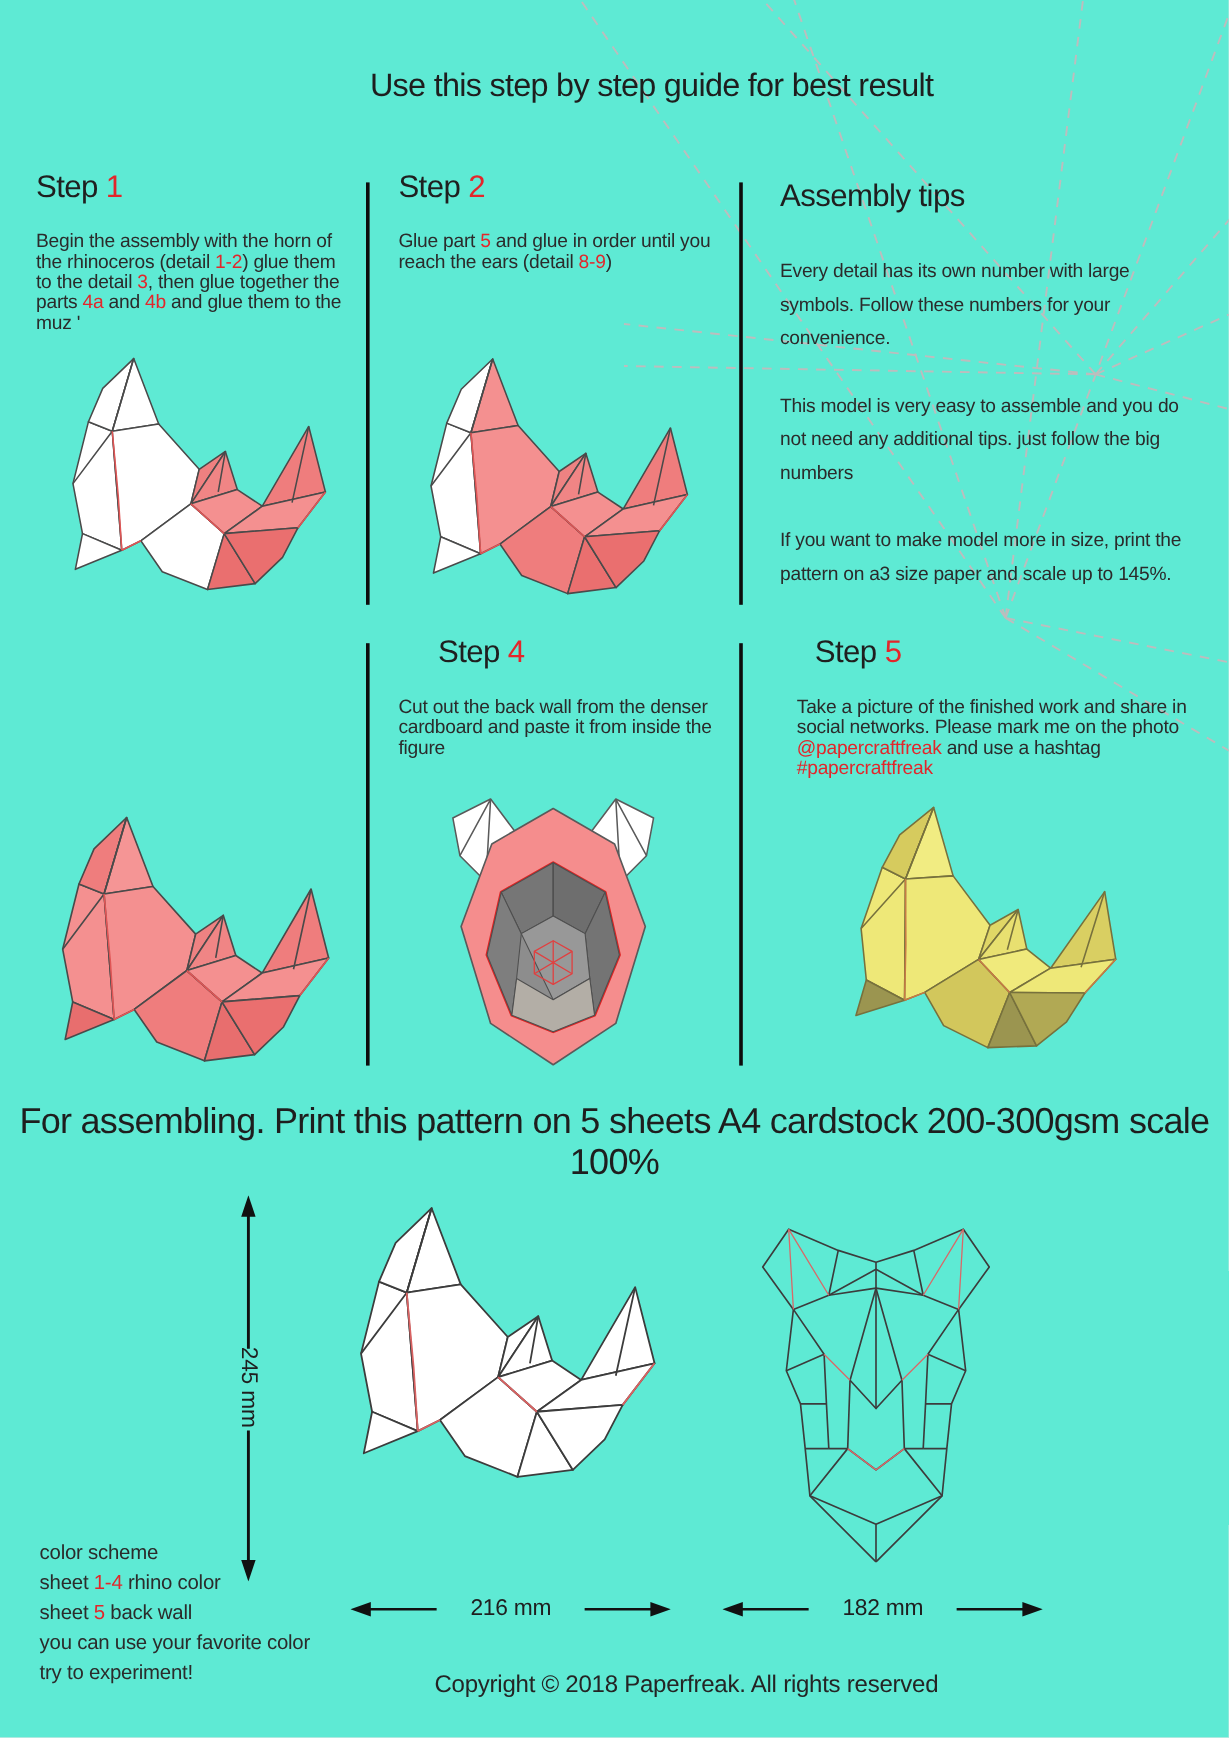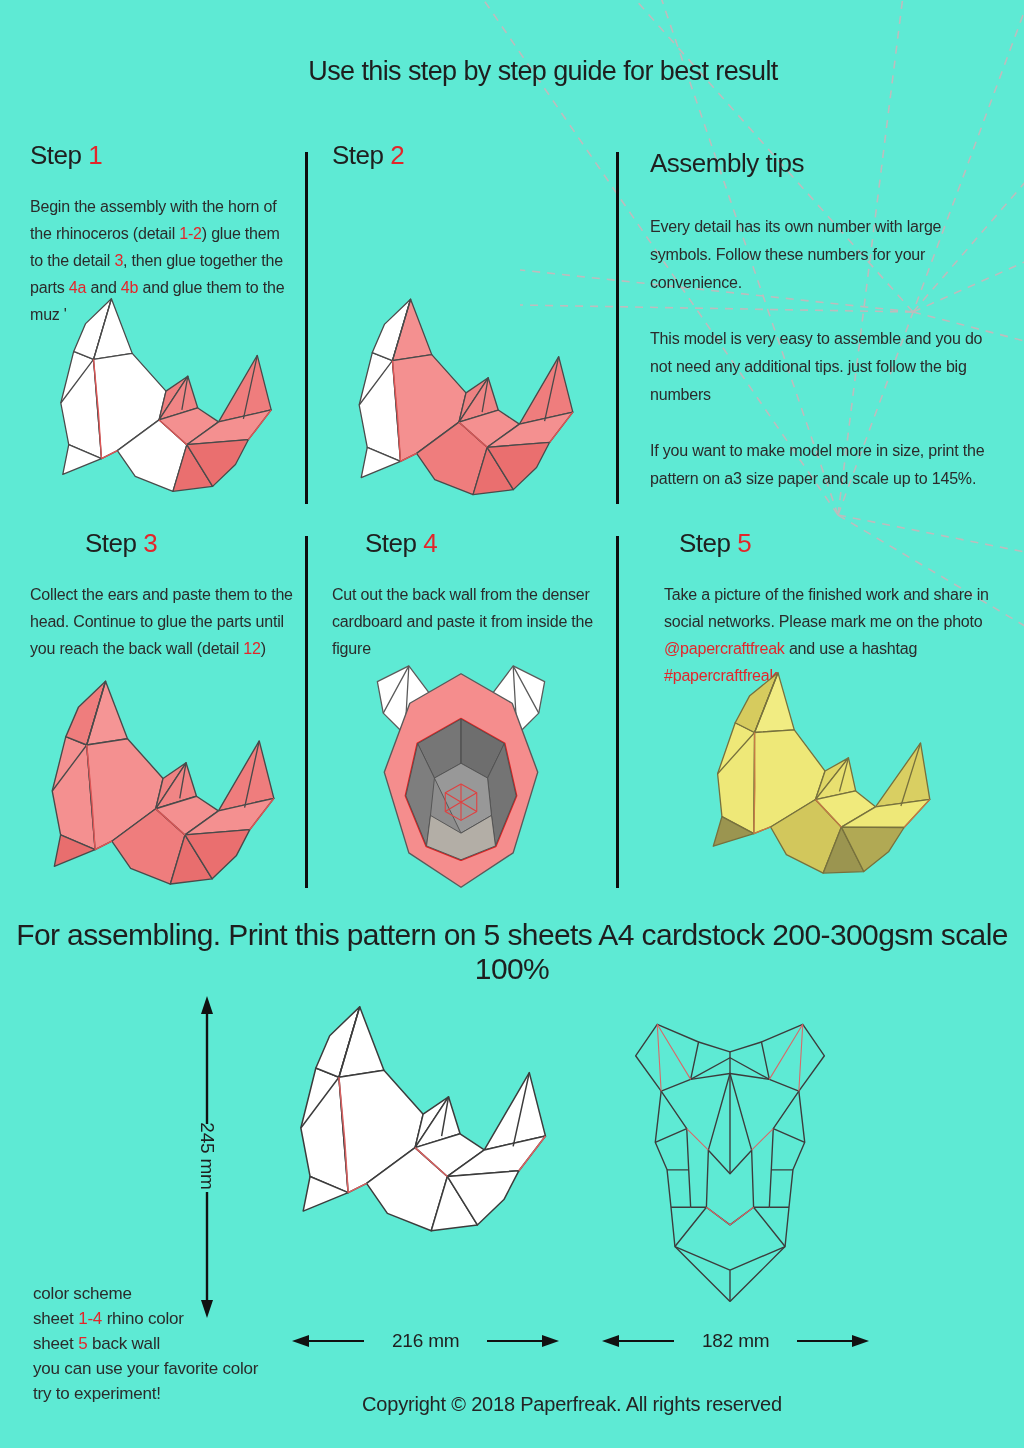--- a/index.html
+++ b/index.html
@@ -17,21 +17,21 @@
     font-size:27px;letter-spacing:-0.6px;color:#1e1e1e;
   }
   .section-title{
     left:0;right:0;top:918px;text-align:center;
     font-size:30px;letter-spacing:-0.6px;color:#1e1e1e;
   }
   .vline{position:absolute;z-index:1;width:3px;background:#0d0d0d;}
 
   .step{position:absolute;z-index:1;}
   .step h2{margin:0;font-size:26px;font-weight:500;letter-spacing:-0.5px;color:#1f1f1f;}
-  .step .body{margin-top:22px;font-size:16px;line-height:27px;color:#2b2b2b;}
+  .step .body{margin-top:22px;font-size:16px;line-height:17px;color:#2b2b2b;}
   .red{color:#e3262b;}
   .ind55{padding-left:55px;}
   .ind33{padding-left:33px;}
   .ind15{padding-left:15px;}
 
   .tips{position:absolute;z-index:1;}
   .tips h2{margin:0;font-size:26px;font-weight:500;letter-spacing:-0.5px;color:#1f1f1f;}
   .tips p{margin:0;font-size:16px;line-height:28px;color:#2b2b2b;}
   .tips .first{margin-top:34px;}
   .tips .gap{margin-bottom:28px;}
@@ -121,33 +121,30 @@
   <div class="vline" style="left:305px;top:536px;height:352px;"></div>
   <div class="vline" style="left:616px;top:536px;height:352px;"></div>
 
   <div class="step" style="left:30px;top:140px;width:266px;">
     <h2><span>Step </span><span class="red">1</span></h2>
     <div class="body"><span>Begin the assembly with the horn of the rhinoceros (detail </span><span class="red">1-2</span><span>) glue them to the detail </span><span class="red">3</span><span>, then glue together the parts </span><span class="red">4a</span><span> and </span><span class="red">4b</span><span> and glue them to the muz '</span></div>
   </div>
 
   <div class="step" style="left:332px;top:140px;width:266px;">
     <h2><span>Step </span><span class="red">2</span></h2>
+    <div class="body"><span>Glue part </span><span class="red">5</span><span> and glue in order until you reach the ears (detail </span><span class="red">8-9</span><span>)</span></div>
   </div>
 
   <div class="tips" style="left:650px;top:148px;width:350px;">
     <h2>Assembly tips</h2>
     <p class="first gap">Every detail has its own number with large symbols. Follow these numbers for your convenience.</p>
     <p class="gap">This model is very easy to assemble and you do not need any additional tips. just follow the big numbers</p>
     <p>If you want to make model more in size, print the pattern on a3 size paper and scale up to 145%.</p>
   </div>
 
-  <div class="step" style="left:30px;top:528px;width:266px;">
-    <h2 class="ind55"><span>Step </span><span class="red">3</span></h2>
-    <div class="body"><span>Collect the ears and paste them to the head. Continue to glue the parts until you reach the back wall (detail </span><span class="red">12</span><span>)</span></div>
-  </div>
 
   <div class="step" style="left:332px;top:528px;width:266px;">
     <h2 class="ind33"><span>Step </span><span class="red">4</span></h2>
     <div class="body"><span>Cut out the back wall from the denser cardboard and paste it from inside the figure</span></div>
   </div>
 
   <div class="step" style="left:648px;top:528px;width:352px;margin-left:16px;">
     <h2 class="ind15"><span>Step </span><span class="red">5</span></h2>
     <div class="body"><span>Take a picture of the finished work and share in social networks. Please mark me on the photo </span><span class="red">@papercraftfreak</span><span> and use a hashtag </span><span class="red">#papercraftfreak</span></div>
   </div>

